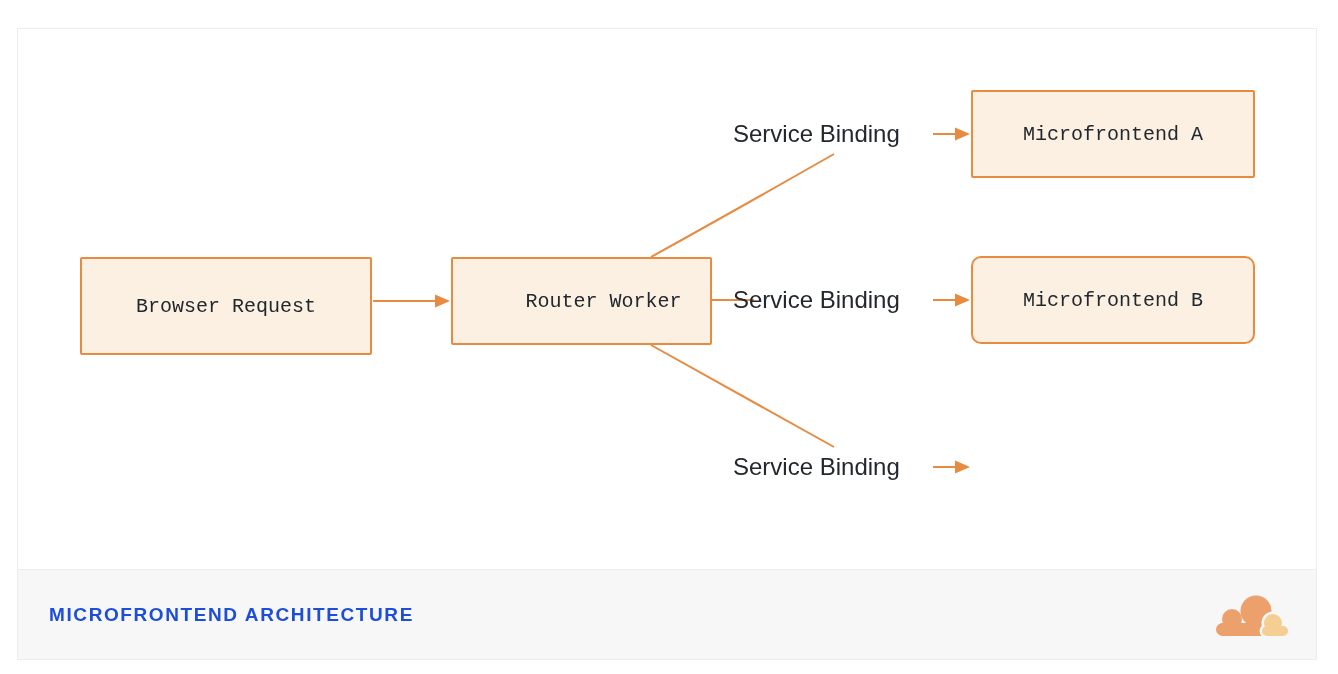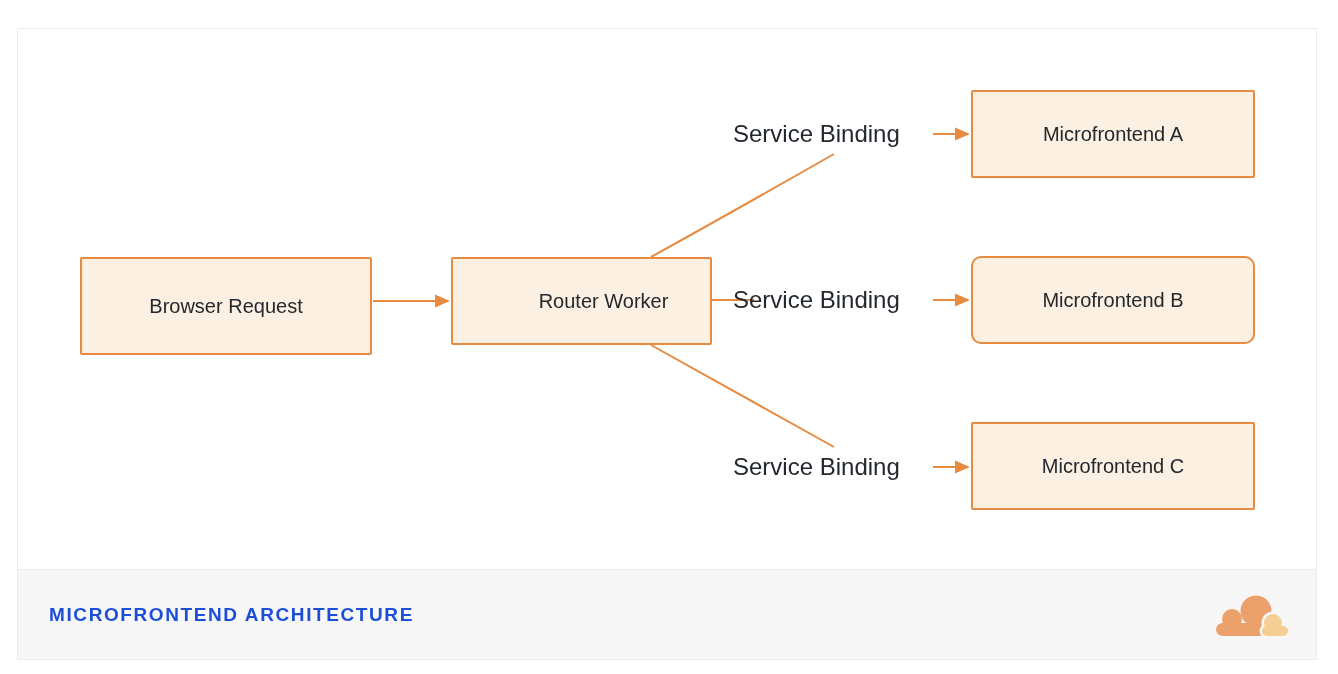--- a/index.html
+++ b/index.html
@@ -42,20 +42,21 @@
   .node {
     position: absolute;
     background: #fbf0e2;
     border: 2px solid #e78b41;
     border-radius: 2px;
     display: flex;
     align-items: center;
     justify-content: center;
     font-size: 20px;
     color: #23282e;
+    font-family: Liberation Mono, monospace;
   }
   .node-browser   { left: 62px;  top: 228px; width: 292px; height: 98px; }
   .node-router    { left: 433px; top: 228px; width: 261px; height: 88px; padding-left: 44px; }
   .node-mfa       { left: 953px; top: 61px;  width: 284px; height: 88px; }
   .node-mfb       { left: 953px; top: 227px; width: 284px; height: 88px; border-radius: 10px; }
   .node-mfc       { left: 953px; top: 393px; width: 284px; height: 88px; }
 
   .edge-label {
     position: absolute;
     width: 200px;
@@ -133,23 +134,20 @@
       </div>
 
       <div class="node node-mfa">
         <span>Microfrontend A</span>
       </div>
 
       <div class="node node-mfb">
         <span>Microfrontend B</span>
       </div>
 
-      <div class="node node-mfc">
-        <span>Microfrontend C</span>
-      </div>
 
       <div class="edge-label edge-label-a">Service Binding</div>
       <div class="edge-label edge-label-b">Service Binding</div>
       <div class="edge-label edge-label-c">Service Binding</div>
 
     </div>
 
     <div class="footer">
       <div class="footer-title">MICROFRONTEND ARCHITECTURE</div>
 

